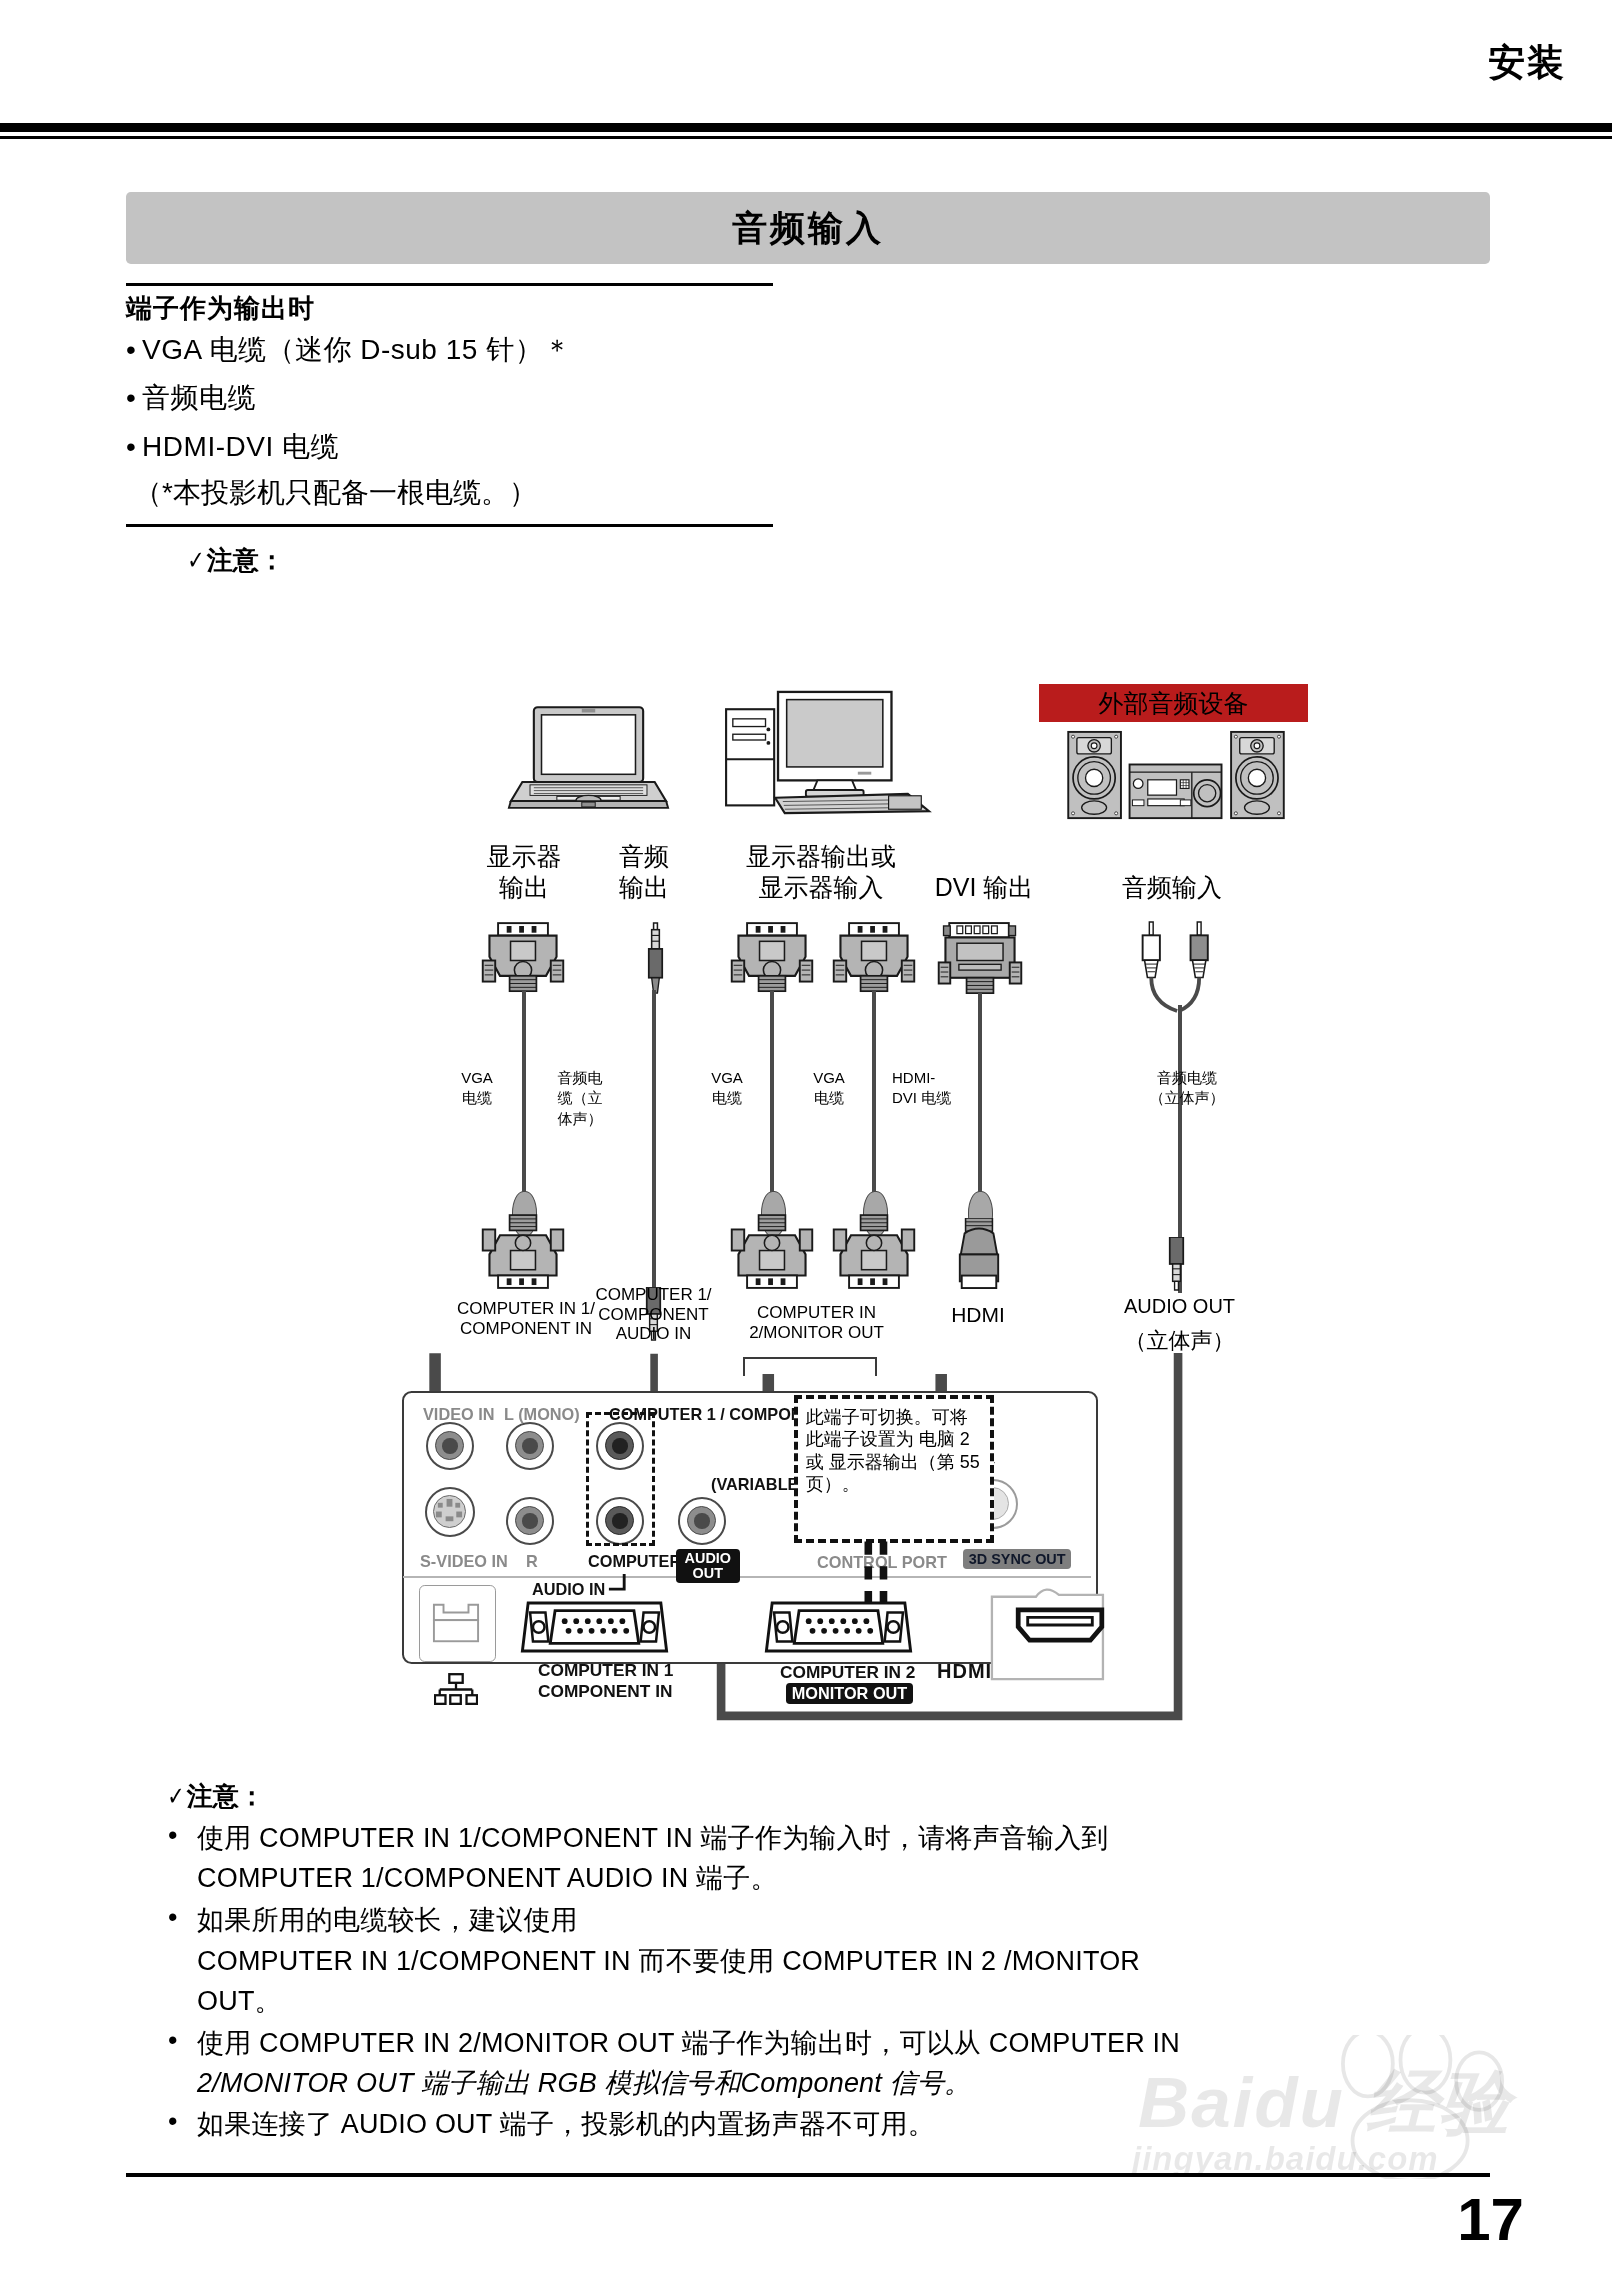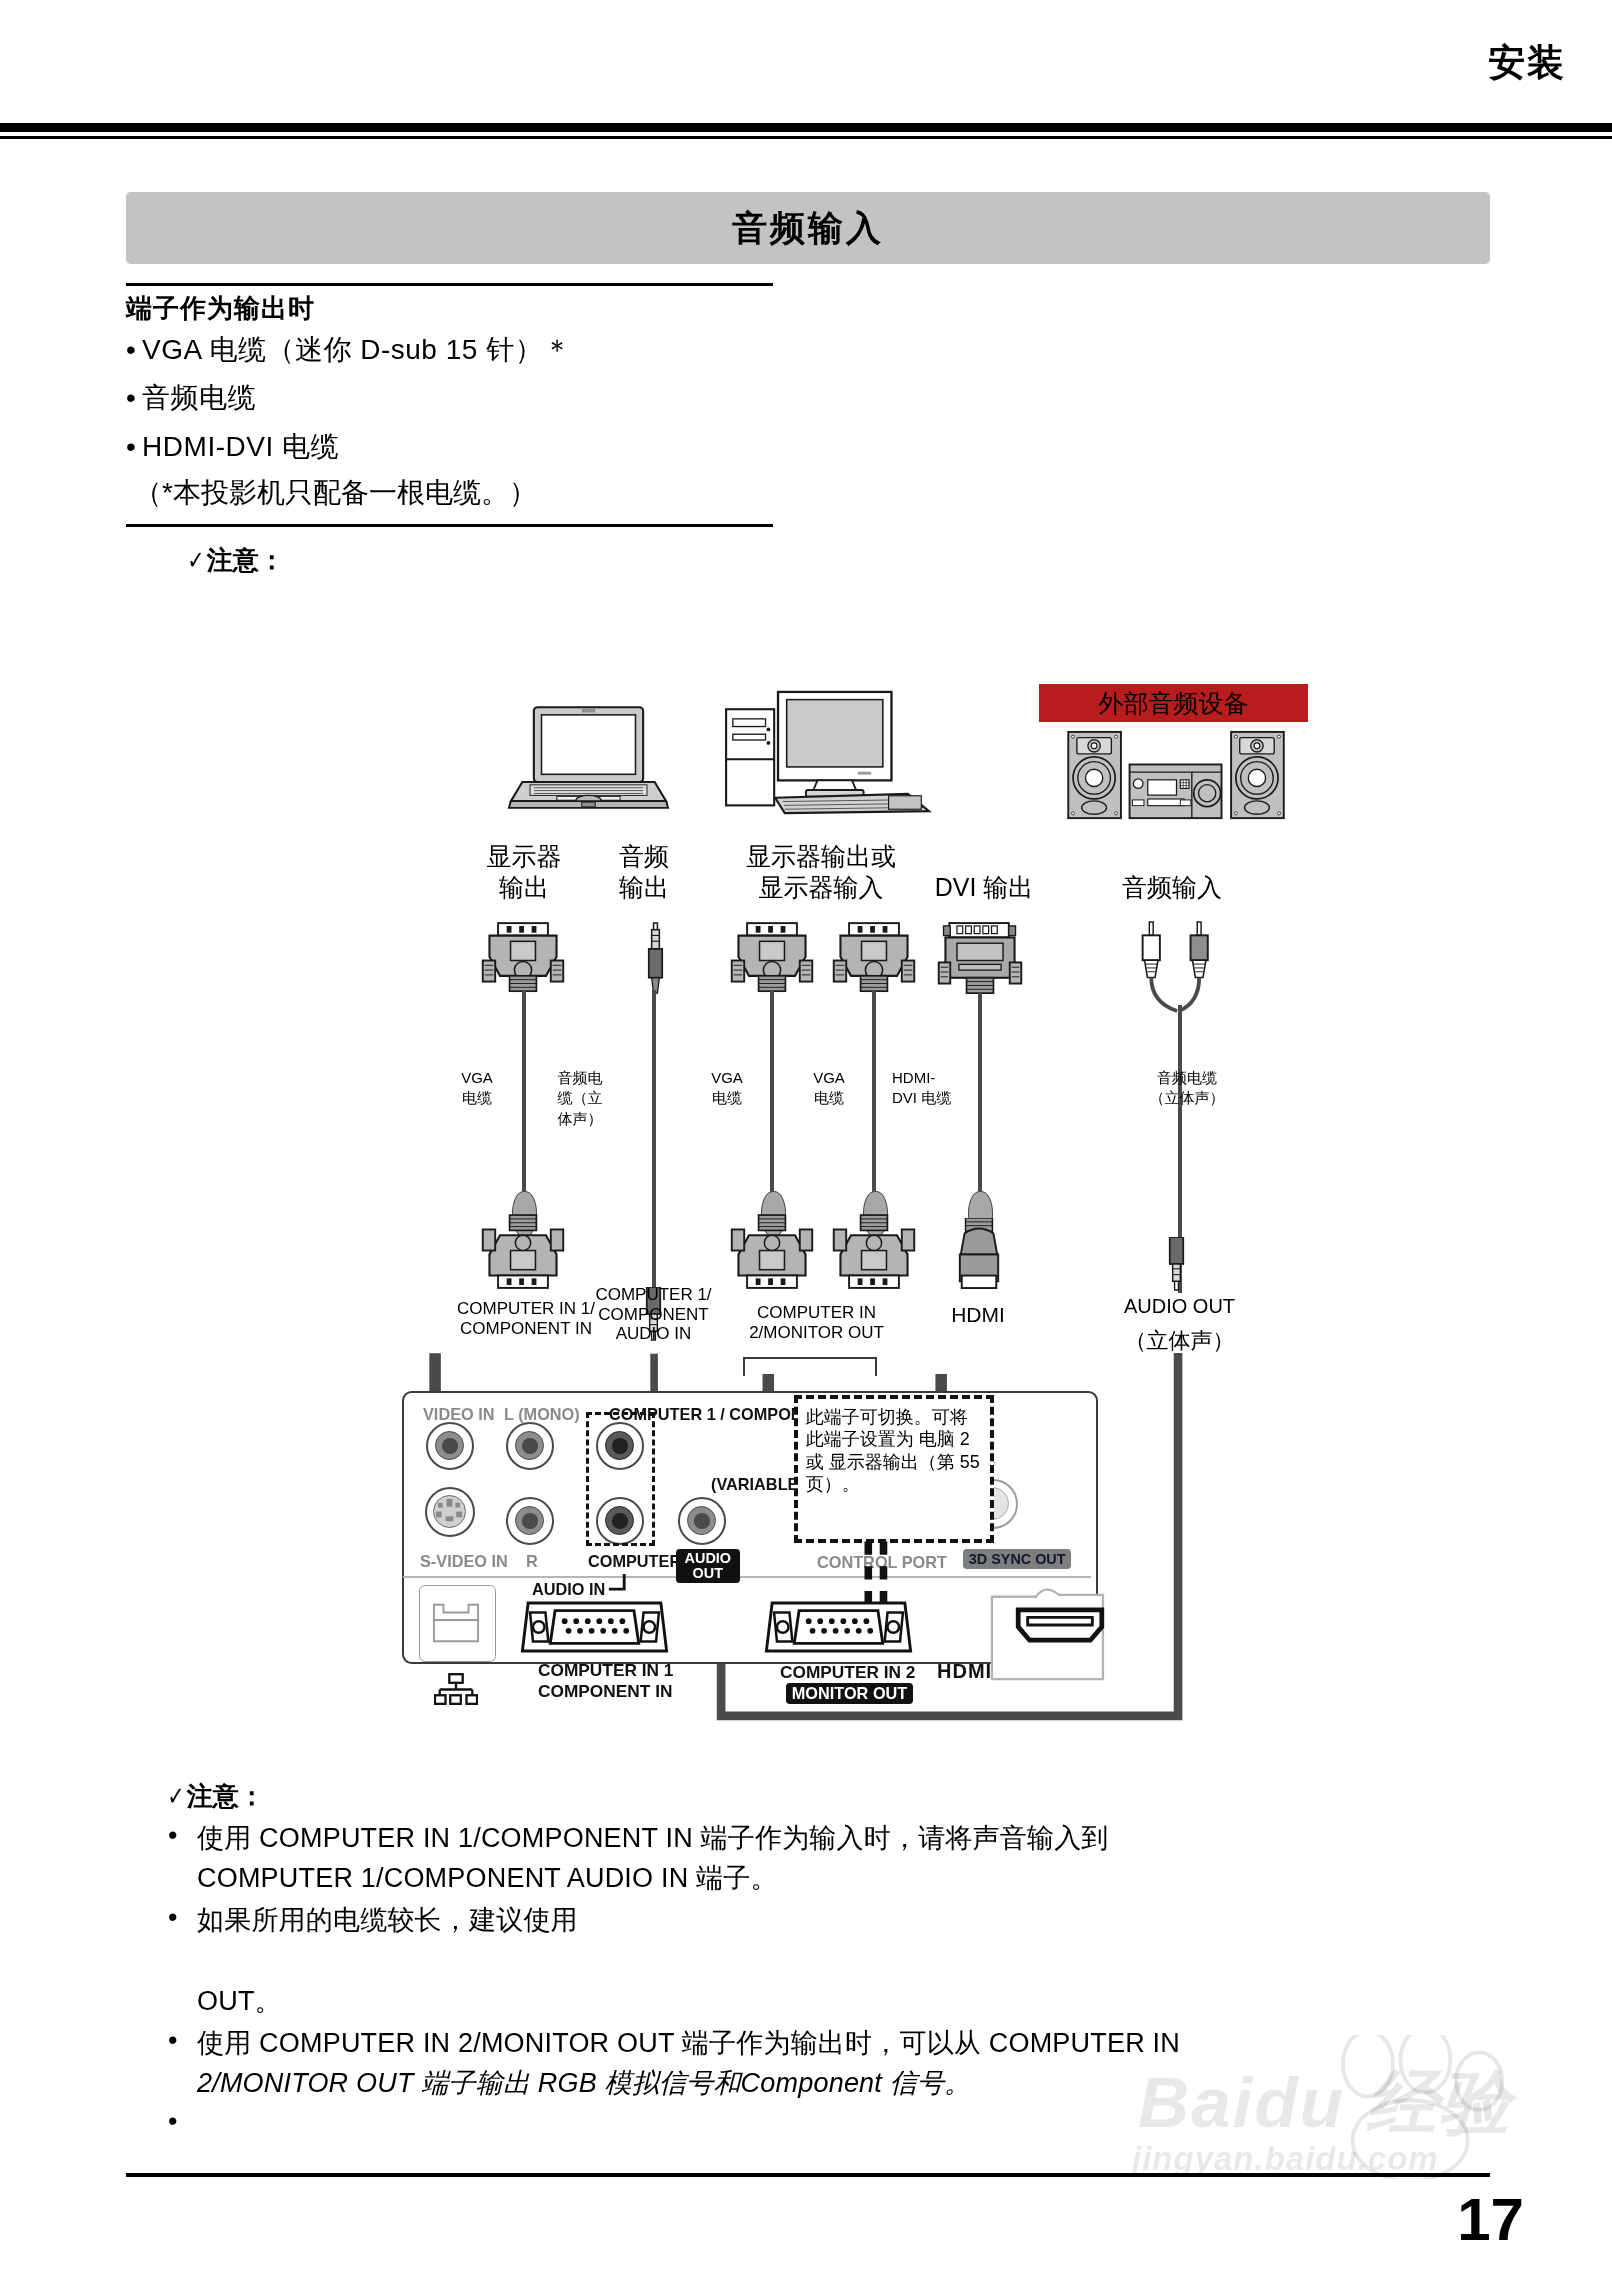--- a/index.html
+++ b/index.html
@@ -729,27 +729,29 @@
   <div class="nb-h">
     <span class="chk">✓</span><span>注意：</span>
   </div>
 
   <div class="nb-bullet" style="left:168px;top:1820px;">•</div>
   <div class="nb" style="left:197px;top:1820px;">使用 COMPUTER IN 1/COMPONENT IN 端子作为输入时，请将声音输入到</div>
   <div class="nb" style="left:197px;top:1860px;">COMPUTER 1/COMPONENT AUDIO IN 端子。</div>
 
   <div class="nb-bullet" style="left:168px;top:1902px;">•</div>
   <div class="nb" style="left:197px;top:1902px;">如果所用的电缆较长，建议使用</div>
+  <div class="nb" style="left:197px;top:1943px;">COMPUTER IN 1/COMPONENT IN 而不要使用 COMPUTER IN 2 /MONITOR</div>
   <div class="nb" style="left:197px;top:1983px;">OUT。</div>
 
   <div class="nb-bullet" style="left:168px;top:2025px;">•</div>
   <div class="nb" style="left:197px;top:2025px;">使用 COMPUTER IN 2/MONITOR OUT 端子作为输出时，可以从 COMPUTER IN</div>
   <div class="nb" style="left:197px;top:2065px;font-style:italic;">2/MONITOR OUT 端子输出 RGB 模拟信号和Component 信号。</div>
 
   <div class="nb-bullet" style="left:168px;top:2106px;">•</div>
+  <div class="nb" style="left:197px;top:2106px;">如果连接了 AUDIO OUT 端子，投影机的内置扬声器不可用。</div>
 
   <svg class="wmpaw" width="259" height="144" viewBox="0 0 270 150">
     <ellipse cx="52" cy="30" rx="26" ry="34" fill="none" stroke="#000" stroke-width="4"></ellipse>
     <ellipse cx="112" cy="26" rx="26" ry="34" fill="none" stroke="#000" stroke-width="4"></ellipse>
     <ellipse cx="168" cy="48" rx="24" ry="30" fill="none" stroke="#000" stroke-width="4"></ellipse>
     <ellipse cx="96" cy="110" rx="60" ry="42" fill="none" stroke="#000" stroke-width="4"></ellipse>
   </svg>
   <div class="wm wm1">Baidu 经验</div>
   <div class="wm wm2">jingyan.baidu.com</div>
 

